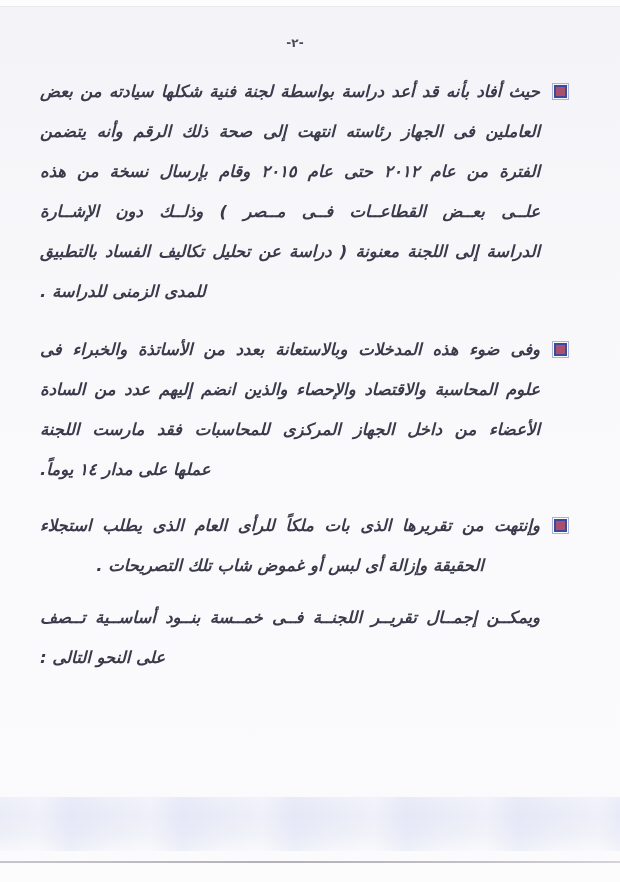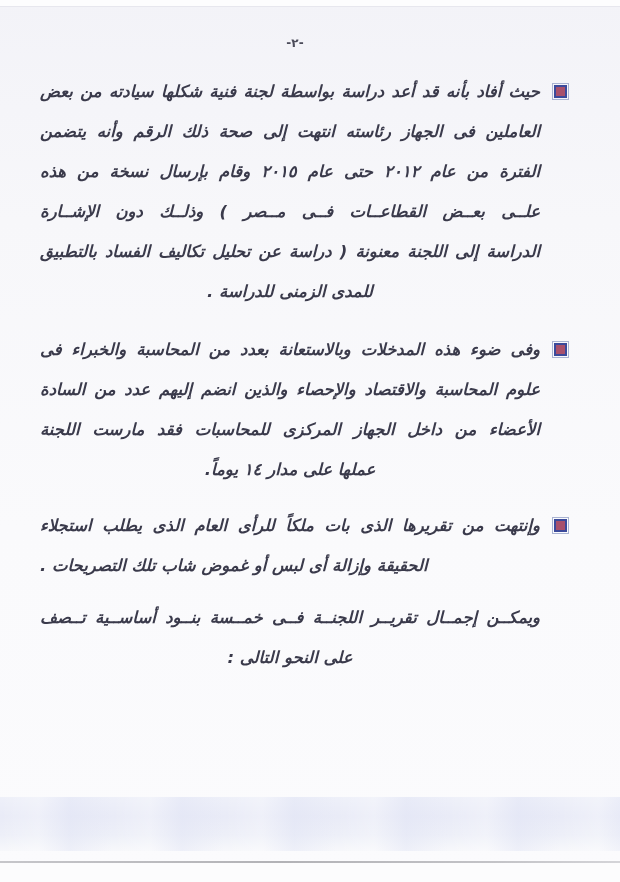--- a/index.html
+++ b/index.html
@@ -33,29 +33,29 @@
     font-weight: bold;
     font-style: italic;
     font-size: 16.5px;
   }
   .para { position: relative; }
   .para.gap-lg { margin-top: 18px; }
   .para.gap-md { margin-top: 16px; }
   .para.gap-sm { margin-top: 12px; }
   .line {
     height: 40px; line-height: 40px;
-    text-align: left;
+    text-align: center;
     white-space: nowrap;
   }
   .line.justify {
     white-space: normal;
     text-align: justify;
     text-align-last: justify;
   }
-  .line.center { text-align: center; white-space: normal; }
+  .line.center { text-align: left; white-space: normal; }
   .bullet {
     position: absolute;
     right: -27px; top: 13px;
     width: 9px; height: 9px;
     background: var(--bullet_core, #a8506c);
     border: 2px solid var(--bullet_ring, #3b4a9b);
     outline: 1px solid var(--bullet_frame, #a9b3d2);
     outline-offset: 1px;
   }
   .scan-band {
@@ -93,21 +93,21 @@
       <div class="line justify">حيث أفاد بأنه قد أعد دراسة بواسطة لجنة فنية شكلها سيادته من بعض</div>
       <div class="line justify">العاملين فى الجهاز رئاسته انتهت إلى صحة ذلك الرقم وأنه يتضمن</div>
       <div class="line justify">الفترة من عام ٢٠١٢ حتى عام ٢٠١٥ وقام بإرسال نسخة من هذه</div>
       <div class="line justify">علــى بعــض القطاعــات فــى مــصر ) وذلــك دون الإشــارة</div>
       <div class="line justify">الدراسة إلى اللجنة معنونة ( دراسة عن تحليل تكاليف الفساد بالتطبيق</div>
       <div class="line center">للمدى الزمنى للدراسة .</div>
     </div>
 
     <div class="para gap-lg">
       <span class="bullet"></span>
-      <div class="line justify">وفى ضوء هذه المدخلات وبالاستعانة بعدد من المحاسبة والخبراء فى</div>
+      <div class="line justify">وفى ضوء هذه المدخلات وبالاستعانة بعدد من الأساتذة والخبراء فى</div>
       <div class="line justify">علوم المحاسبة والاقتصاد والإحصاء والذين انضم إليهم عدد من السادة</div>
       <div class="line justify">الأعضاء من داخل الجهاز المركزى للمحاسبات فقد مارست اللجنة</div>
       <div class="line center">عملها على مدار ١٤ يوماً.</div>
     </div>
 
     <div class="para gap-md">
       <span class="bullet"></span>
       <div class="line justify">وإنتهت من تقريرها الذى بات ملكاً للرأى العام الذى يطلب استجلاء</div>
       <div class="line">الحقيقة وإزالة أى لبس أو غموض شاب تلك التصريحات .</div>
     </div>

